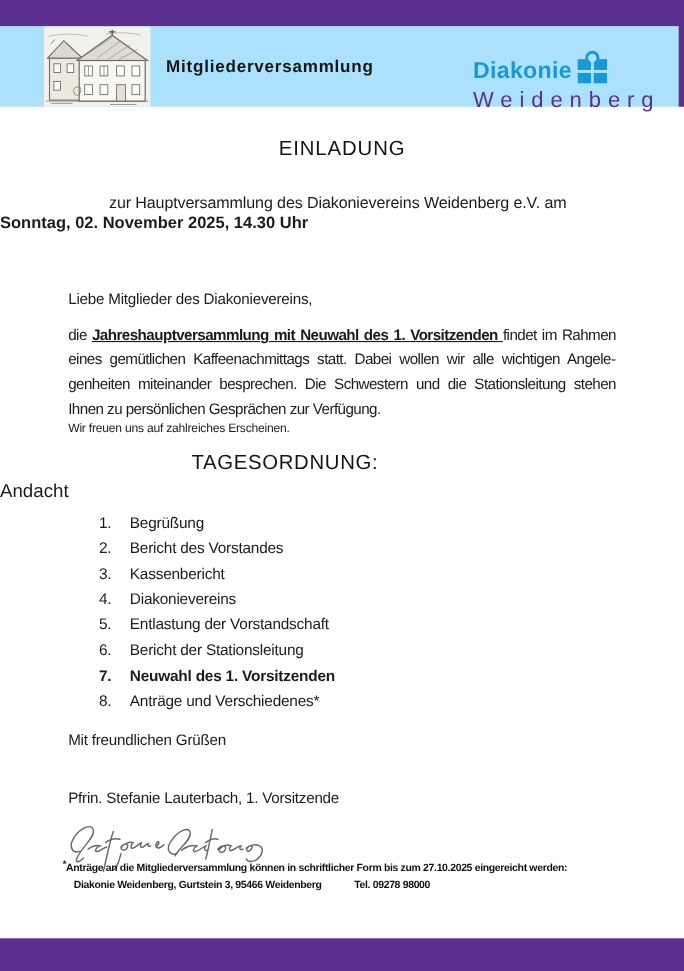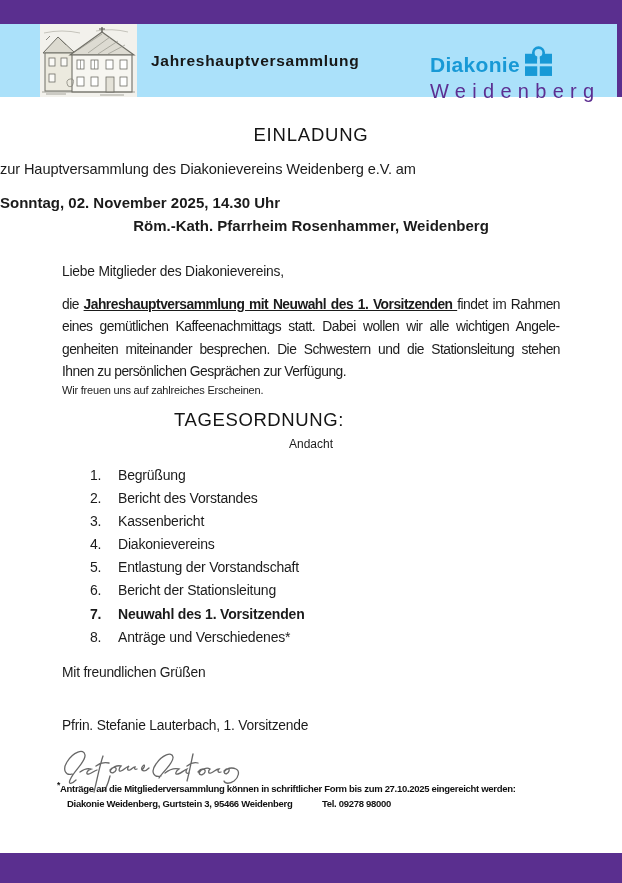--- a/index.html
+++ b/index.html
@@ -20,34 +20,34 @@
     font-size:15.5px; font-weight:600; letter-spacing:0.7px; color:#171717;
   }
   .brand { position:absolute; left:430px; top:27px; }
   .brand-row { display:flex; align-items:flex-end; gap:5px; }
   .brand-name { font-size:21px; font-weight:bold; color:#1899d6; letter-spacing:0.3px; line-height:1.05; }
   .kronenkreuz { width:27px; height:30px; margin-top:-5px; }
   .brand-sub { display:block; margin-top:4px; font-size:20px; color:#5c2e91; letter-spacing:6.3px; font-weight:500; }
   
   .doc-title { position:absolute; left:0; top:124px; width:622px; text-align:center;
                font-size:18.5px; letter-spacing:0.8px; color:#141414; }
-  .doc-subtitle { position:absolute; left:0; top:161px; width:515px; text-align:left; font-size:14.6px; letter-spacing:-0.1px; }
+  .doc-subtitle { position:absolute; left:0; top:177px; width:515px; text-align:right; font-size:14.6px; letter-spacing:-0.1px; }
   .event-datetime { position:absolute; left:0; top:194px; width:622px; text-align:left; font-size:15px; font-weight:bold; }
   .event-location { position:absolute; left:0; top:217px; width:622px; text-align:center; font-size:15px; font-weight:bold; }
   .salutation { position:absolute; left:62px; top:264px; font-size:13.8px; letter-spacing:-0.2px; }
   .main-par {
     position:absolute; left:62px; top:294px; width:498px;
     font-size:13.8px; letter-spacing:-0.5px; line-height:22.3px;
     text-align:justify;
   }
   .main-par .emph { font-weight:bold; text-decoration:underline; }
   .wir-line { position:absolute; left:62px; top:384px; font-size:11px; letter-spacing:-0.2px; }
   .agenda-heading { position:absolute; left:0; top:409px; width:518px; text-align:center;
                     font-size:18.5px; letter-spacing:0.6px; color:#141414; }
-  .agenda-sub { position:absolute; left:0; top:437px; width:622px; text-align:center; font-size:12px; }
+  .agenda-sub { position:absolute; left:0; top:437px; width:622px; text-align:left; font-size:17px; }
   .agenda-list { position:absolute; left:90px; top:464px; font-size:14px; letter-spacing:-0.2px; }
   .agenda-item { display:flex; height:23.1px; line-height:23.1px; }
   .agenda-item .num { width:28px; }
   .agenda-item.bold { font-weight:bold; }
   .closing { position:absolute; left:62px; top:665px; font-size:13.8px; letter-spacing:-0.2px; }
   .signer  { position:absolute; left:62px; top:718px; font-size:13.8px; letter-spacing:-0.2px; }
   .signature-svg { position:absolute; left:58px; top:740px; width:188px; height:54px; }
   .footnote { position:absolute; left:57px; top:778px; font-size:9.5px; font-weight:bold;
               letter-spacing:-0.3px; line-height:14.6px; color:#111; }
   .footnote .sup { vertical-align:super; font-size:8.5px; }
@@ -82,21 +82,21 @@
       <rect x="51" y="36" width="7" height="9" fill="#fff" stroke="#6f6e66" stroke-width="0.8"></rect>
       <rect x="66" y="36" width="7" height="9" fill="#fff" stroke="#6f6e66" stroke-width="0.8"></rect>
       <rect x="80" y="36" width="7" height="9" fill="#fff" stroke="#6f6e66" stroke-width="0.8"></rect>
       <rect x="37" y="53" width="7" height="9" fill="#fff" stroke="#6f6e66" stroke-width="0.8"></rect>
       <rect x="51" y="53" width="7" height="9" fill="#fff" stroke="#6f6e66" stroke-width="0.8"></rect>
       <rect x="66" y="53" width="8" height="15" fill="#e4e2d8" stroke="#6f6e66" stroke-width="0.8"></rect>
       <rect x="80" y="53" width="7" height="9" fill="#fff" stroke="#6f6e66" stroke-width="0.8"></rect>
       <path d="M40.5 36 v9 M54.5 36 v9 M2 68 H95 M6 70 h20 M60 71 h24" stroke="#6f6e66" stroke-width="0.6" fill="none"></path>
       <path d="M28 62 q-3 -6 2 -7 q5 -1 3 5 q-1 4 -5 2" stroke="#7a796f" stroke-width="0.7" fill="none"></path>
     </svg>
-    <div class="banner-title">Jahreshauptversammlung</div>
+    <div class="banner-title">Mitgliederversammlung</div>
     <div class="brand">
       <div class="brand-row">
         <span class="brand-name">Diakonie</span>
 
         <svg class="kronenkreuz" viewBox="0 0 28 31">
           <rect x="0" y="8" width="12.7" height="10.2" fill="#1899d6"></rect>
           <rect x="15.3" y="8" width="12.7" height="10.2" fill="#1899d6"></rect>
           <rect x="0" y="21" width="12.7" height="10" fill="#1899d6"></rect>
           <rect x="15.3" y="21" width="12.7" height="10" fill="#1899d6"></rect>
           <circle cx="14" cy="7" r="5.4" fill="#abe1fa" stroke="#1899d6" stroke-width="2.8"></circle>
@@ -104,21 +104,20 @@
         </svg>
       </div>
       <span class="brand-sub">Weidenberg</span>
     </div>
   </div>
   <div class="strip-right"></div>
 
   <div class="doc-title">EINLADUNG</div>
   <div class="doc-subtitle">zur Hauptversammlung des Diakonievereins Weidenberg e.V. am</div>
   <div class="event-datetime">Sonntag, 02. November 2025, 14.30 Uhr</div>
-  <div class="event-location">Röm.-Kath. Pfarrheim Rosenhammer, Weidenberg</div>
 
   <div class="salutation">Liebe Mitglieder des Diakonievereins,</div>
 
   <p class="main-par"><span>die </span><span class="emph">Jahreshauptversammlung mit Neuwahl des 1. Vorsitzenden </span><span>findet im Rahmen eines gemütlichen Kaffeenachmittags statt. Dabei wollen wir alle wichtigen Angele­genheiten miteinander besprechen. Die Schwestern und die Stationsleitung stehen Ihnen zu persönlichen Gesprächen zur Verfügung.</span></p>
   <div class="wir-line">Wir freuen uns auf zahlreiches Erscheinen.</div>
 
   <div class="agenda-heading">TAGESORDNUNG:</div>
   <div class="agenda-sub">Andacht</div>
 
   <div class="agenda-list">

